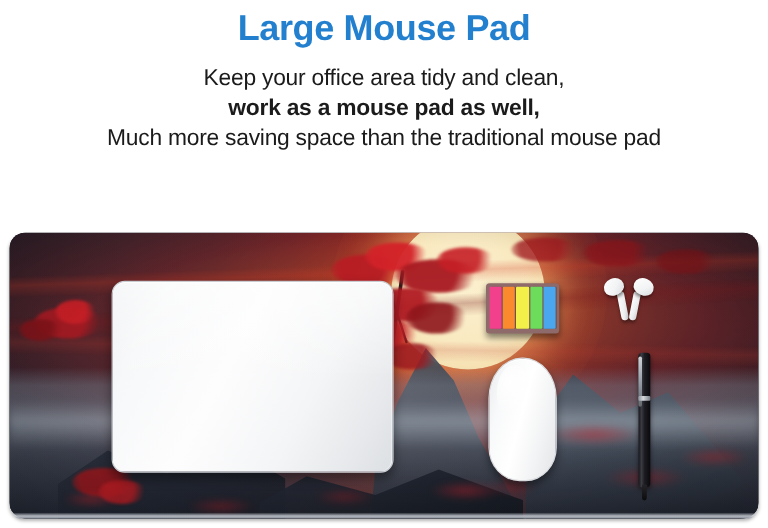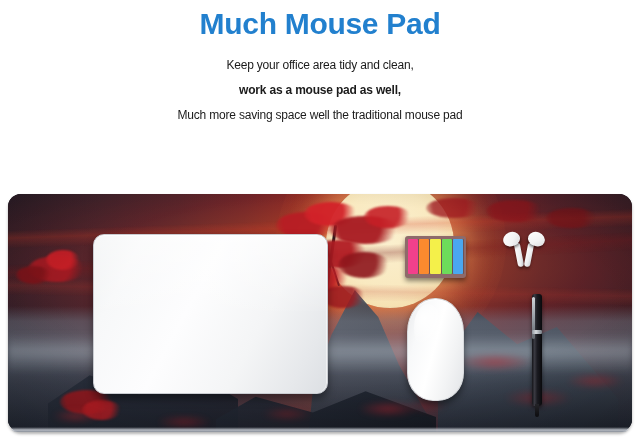--- a/index.html
+++ b/index.html
@@ -20,21 +20,21 @@
   .title {
     font-size: 30px;
     font-weight: bold;
     letter-spacing: -0.3px;
     line-height: 1;
     padding-top: 9px;
     color: #2280ce;
   }
   .subtitle { margin-top: 14px; }
   .subline {
-    font-size: 12px;
+    font-size: 19px;
     color: #1b1b1b;
     line-height: 25px;
     letter-spacing: -0.2px;
     white-space: nowrap;
   }
 
   
   .pad-wrap {
     position: absolute;
     left: 8px; top: 194px;
@@ -285,25 +285,25 @@
     background: linear-gradient(90deg, #8e949c 0%, #d6dade 40%, #767c84 100%);
     border-radius: 1px;
   }
 </style>
 </head>
 <body>
 
 <div id="page">
 
   <div class="header">
-    <div class="title" style="color: rgb(34, 128, 206);">Much Mouse Pad</div>
+    <div class="title" style="color: rgb(34, 128, 206);">Large Mouse Pad</div>
     <div class="subtitle">
       <div class="subline" style="color: rgb(27, 27, 27);">Keep your office area tidy and clean,</div>
       <div class="subline" style="color: rgb(27, 27, 27); font-weight: bold;">work as a mouse pad as well,</div>
-      <div class="subline" style="color: rgb(27, 27, 27);">Much more saving space well the traditional mouse pad</div>
+      <div class="subline" style="color: rgb(27, 27, 27);">Much more saving space than the traditional mouse pad</div>
     </div>
   </div>
 
   <div class="pad-wrap">
     <div class="pad">
 
       <div class="art">
         <div class="sky"></div>
         <div class="sun-glow"></div>
         <div class="sun"></div>

